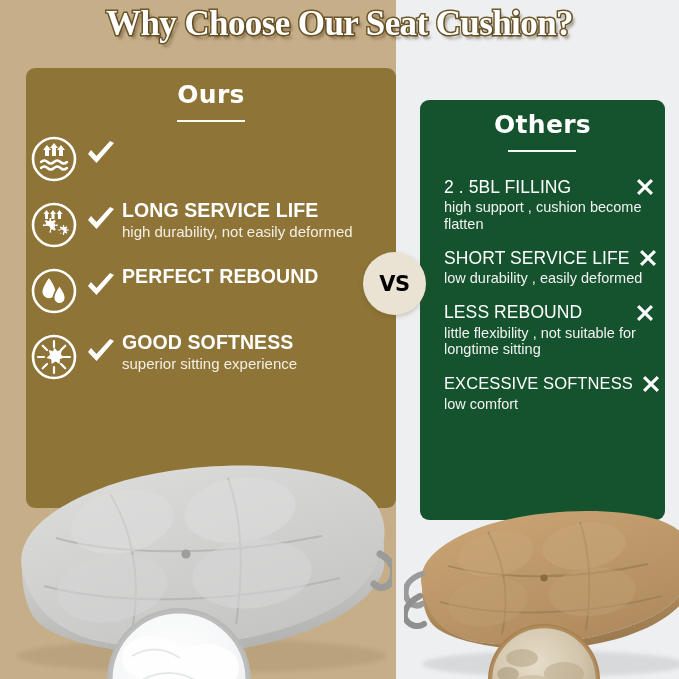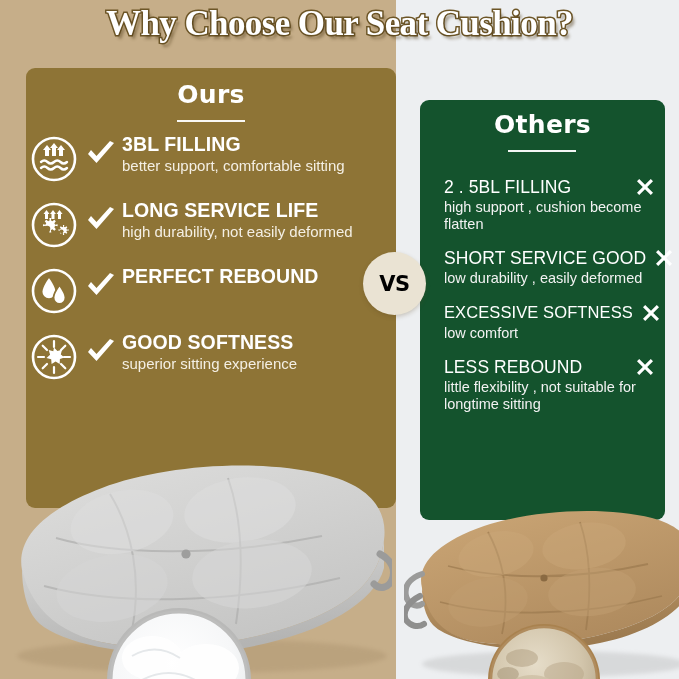--- a/index.html
+++ b/index.html
@@ -255,24 +255,20 @@
           <g fill="none" stroke="#ffffff" stroke-width="2.4" stroke-linecap="round">
             <path d="M11 27 q3.3 -3 6.5 0 t6.5 0 t6.5 0 t6.5 0"></path>
             <path d="M11 33 q3.3 -3 6.5 0 t6.5 0 t6.5 0 t6.5 0"></path>
           </g>
         </svg>
       </span>
       <span class="ours-check">
         <svg viewBox="0 0 34 34" width="34" height="34">
           <path d="M4 17 L12.5 26 L30 6 L26 4 L12.5 19 L7 13 Z" fill="#ffffff"></path>
         </svg>
-      </span>
-      <span class="ours-text">
-        <span class="ours-title">3BL FILLING</span>
-        <span class="ours-sub" style="display:block">better support, comfortable sitting</span>
       </span>
     </div>
 
     <div class="ours-row">
       <span class="ours-icon">
         <svg viewBox="0 0 48 48" width="48" height="48">
           <circle cx="24" cy="24" r="21" fill="none" stroke="#ffffff" stroke-width="2.6"></circle>
           <g fill="#ffffff">
             <path d="M15 18 L15 13 L13.5 13 L16.5 9 L19.5 13 L18 13 L18 18 Z"></path>
             <path d="M21.5 18 L21.5 13 L20 13 L23 9 L26 13 L24.5 13 L24.5 18 Z"></path>
@@ -358,52 +354,52 @@
           <svg viewBox="0 0 24 24" width="24" height="24">
             <path d="M4 6.2 L6.2 4 L12 9.8 L17.8 4 L20 6.2 L14.2 12 L20 17.8 L17.8 20 L12 14.2 L6.2 20 L4 17.8 L9.8 12 Z" fill="#ffffff"></path>
           </svg>
         </span>
       </div>
       <div class="others-sub">high support , cushion become flatten</div>
     </div>
 
     <div class="others-row">
       <div class="others-head-line">
-        <span class="others-title">SHORT SERVICE GOOD</span>
+        <span class="others-title">SHORT SERVICE LIFE</span>
         <span class="others-x">
           <svg viewBox="0 0 24 24" width="24" height="24">
             <path d="M4 6.2 L6.2 4 L12 9.8 L17.8 4 L20 6.2 L14.2 12 L20 17.8 L17.8 20 L12 14.2 L6.2 20 L4 17.8 L9.8 12 Z" fill="#ffffff"></path>
           </svg>
         </span>
       </div>
       <div class="others-sub">low durability , easily deformed</div>
+    </div>
+
+    <div class="others-row">
+      <div class="others-head-line">
+        <span class="others-title">LESS REBOUND</span>
+        <span class="others-x">
+          <svg viewBox="0 0 24 24" width="24" height="24">
+            <path d="M4 6.2 L6.2 4 L12 9.8 L17.8 4 L20 6.2 L14.2 12 L20 17.8 L17.8 20 L12 14.2 L6.2 20 L4 17.8 L9.8 12 Z" fill="#ffffff"></path>
+          </svg>
+        </span>
+      </div>
+      <div class="others-sub">little flexibility , not suitable for longtime sitting</div>
     </div>
 
     <div class="others-row">
       <div class="others-head-line">
         <span class="others-title" style="font-size:16.5px">EXCESSIVE SOFTNESS</span>
         <span class="others-x">
           <svg viewBox="0 0 24 24" width="24" height="24">
             <path d="M4 6.2 L6.2 4 L12 9.8 L17.8 4 L20 6.2 L14.2 12 L20 17.8 L17.8 20 L12 14.2 L6.2 20 L4 17.8 L9.8 12 Z" fill="#ffffff"></path>
           </svg>
         </span>
       </div>
       <div class="others-sub">low comfort</div>
-    </div>
-
-    <div class="others-row">
-      <div class="others-head-line">
-        <span class="others-title">LESS REBOUND</span>
-        <span class="others-x">
-          <svg viewBox="0 0 24 24" width="24" height="24">
-            <path d="M4 6.2 L6.2 4 L12 9.8 L17.8 4 L20 6.2 L14.2 12 L20 17.8 L17.8 20 L12 14.2 L6.2 20 L4 17.8 L9.8 12 Z" fill="#ffffff"></path>
-          </svg>
-        </span>
-      </div>
-      <div class="others-sub">little flexibility , not suitable for longtime sitting</div>
     </div>
   </div>
 
   <div class="vs-badge">
     <span>VS</span>
   </div>
 
   <div class="cushion-left">
     <svg viewBox="0 0 400 262" width="400" height="262">
       <defs>

